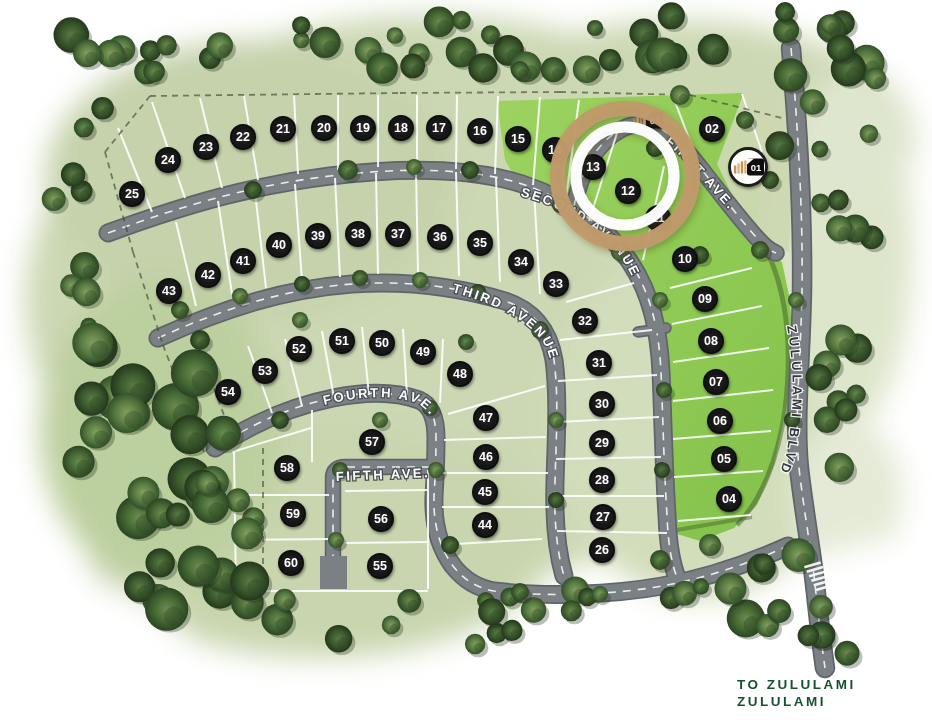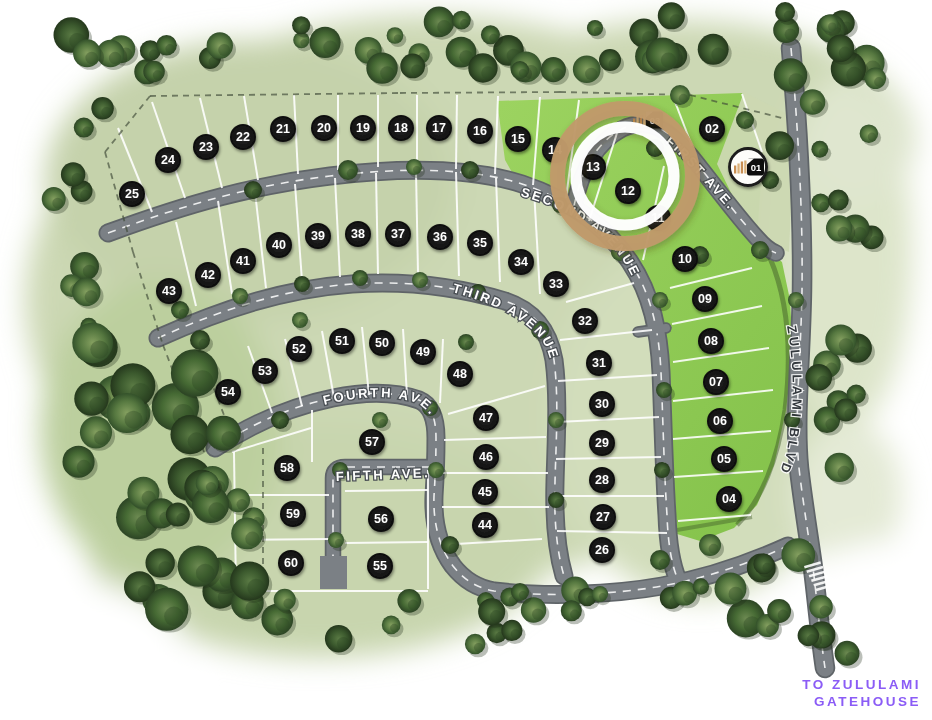--- a/index.html
+++ b/index.html
@@ -1,20 +1,20 @@
 <!DOCTYPE html>
 <html><head>
 <meta charset="utf-8">
 <style>
   html,body{margin:0;padding:0;background:#ffffff;}
   .stage{position:relative;width:932px;height:720px;background:#ffffff;overflow:hidden;
          font-family:"Liberation Sans", sans-serif;}
   .stage svg{position:absolute;inset:0;}
-  .footer-label{position:absolute;left:737px;top:676px;width:184px;text-align:right;
-    font-weight:bold;font-size:13.5px;letter-spacing:2.5px;color:#8b5cf6;line-height:17px;}
+  .footer-label{position:absolute;left:737px;top:676px;width:184px;text-align:left;
+    font-weight:bold;font-size:13.5px;letter-spacing:2.5px;color:#14532d;line-height:17px;}
   text{font-family:"Liberation Sans", sans-serif;}
   .ave-label{font-weight:bold;font-size:13px;letter-spacing:2.5px;fill:#ffffff;
     stroke:#4a4f54;stroke-width:2.6px;paint-order:stroke;}
   .blvd-label{font-weight:bold;font-size:13px;letter-spacing:3.5px;fill:#2e3338;
     stroke:#ffffff;stroke-width:2.4px;paint-order:stroke;opacity:.92;}
   .lot-num{font-weight:bold;fill:#ffffff;font-size:12.5px;text-anchor:middle;}
   .icon-num{font-weight:bold;fill:#ffffff;font-size:9.5px;text-anchor:middle;}
 </style>
 </head>
 <body>
@@ -1006,15 +1006,15 @@
       </g>
 
   <g filter="url(#ringshadow)">
     <circle cx="625" cy="176" r="49" fill="none" stroke="#ffffff" stroke-width="11" opacity="0.97"></circle>
     <circle cx="625" cy="176" r="67.5" fill="none" stroke="#c09a6a" stroke-width="15" opacity="0.97"></circle>
   </g>
 </svg>
 
 <div class="footer-label">
   <div>TO ZULULAMI</div>
-  <div>GATEHOUSE</div>
+  <div>ZULULAMI</div>
 </div>
 </div>
 
 </body></html>

